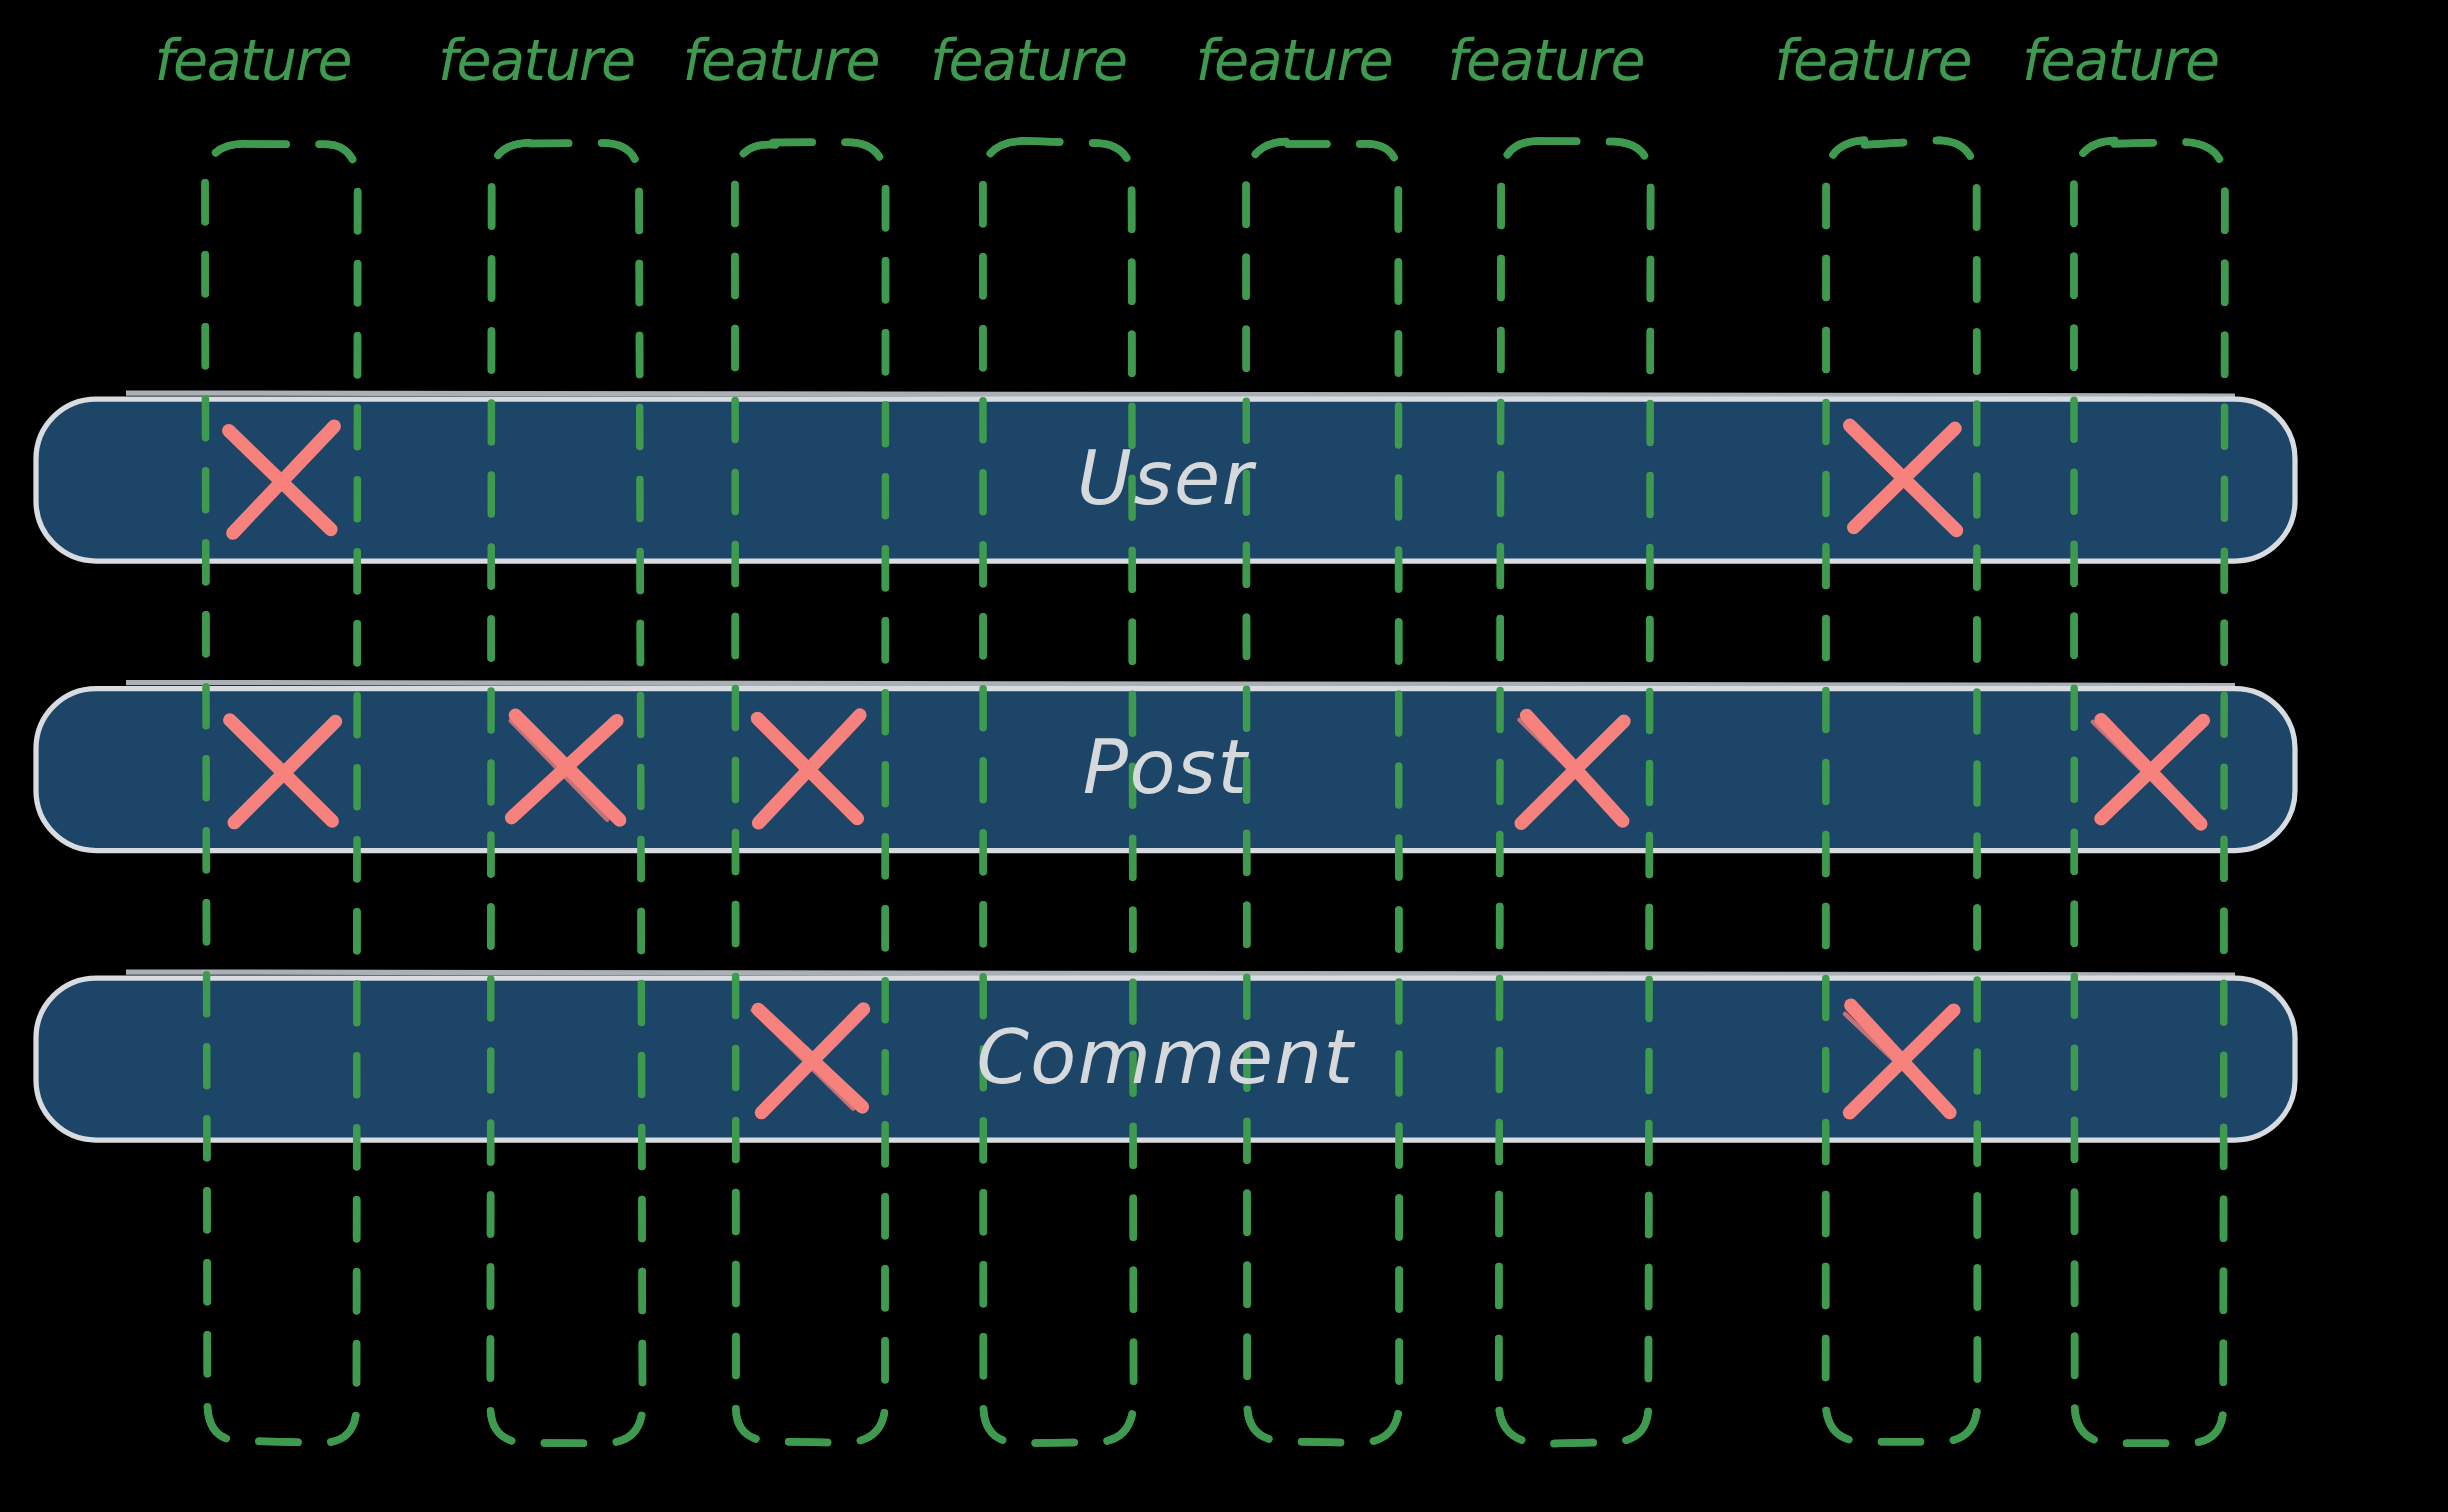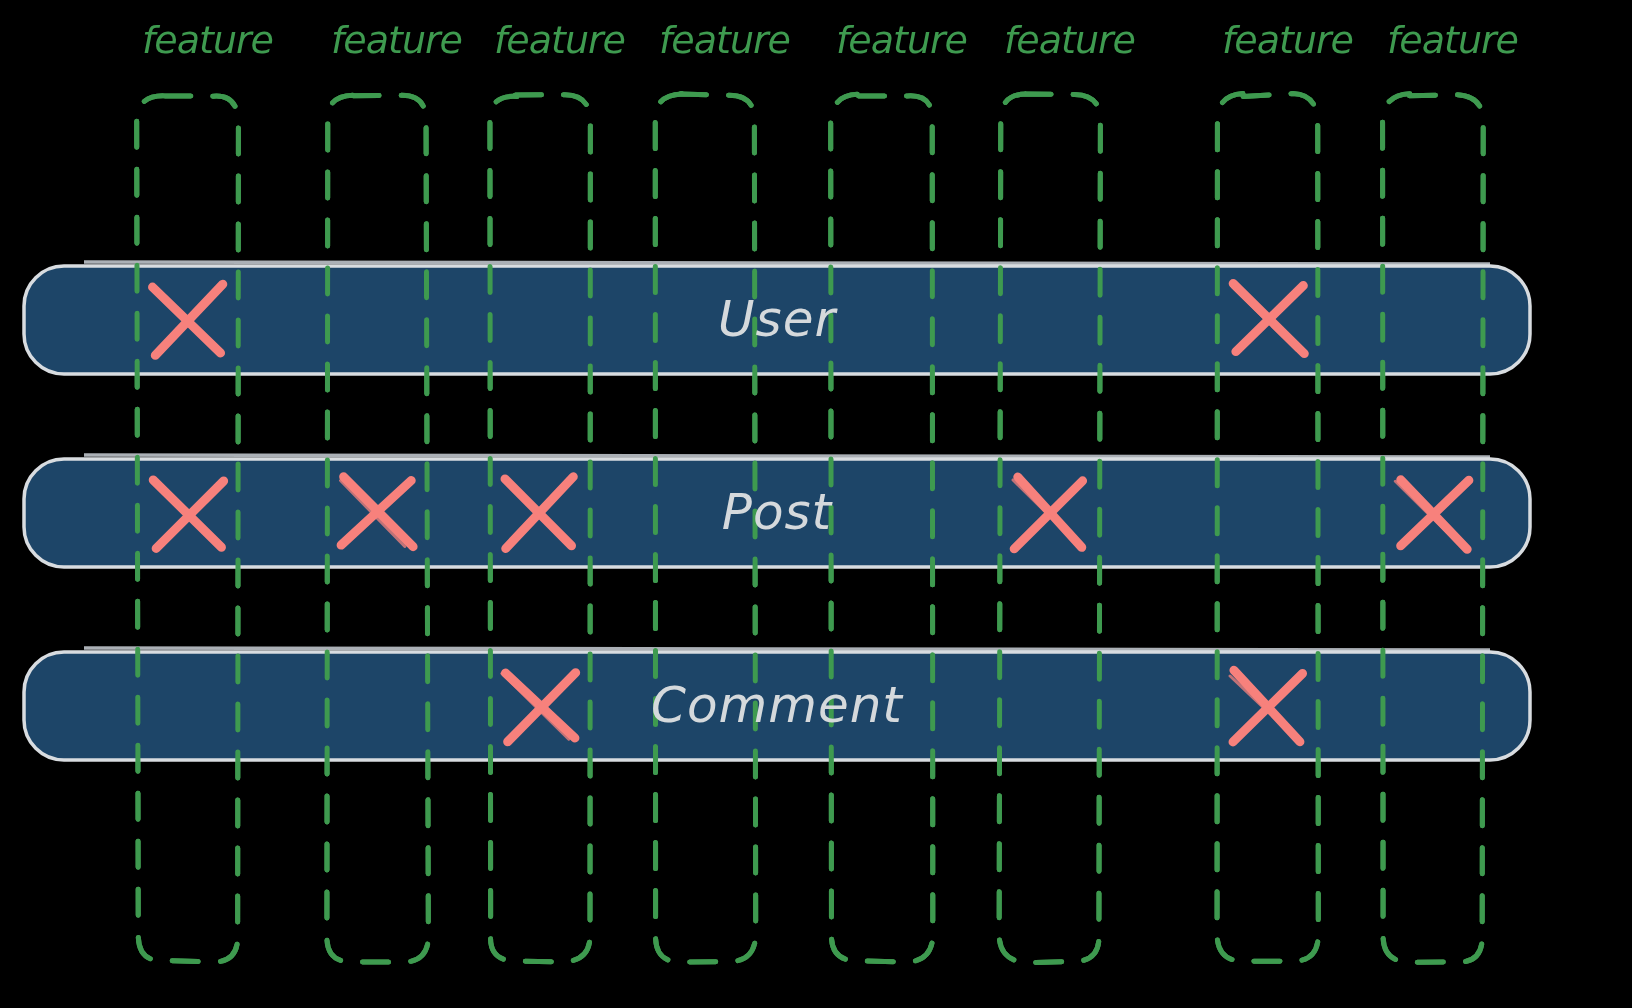--- a/index.html
+++ b/index.html
@@ -15,21 +15,21 @@
     background: #000000;
     overflow: hidden;
     font-family: "DejaVu Sans", sans-serif;
   }
 
   
   .feature-label {
     position: absolute;
     top: 18px;
     width: 170px;
-    text-align: right;
+    text-align: left;
     font-family: "DejaVu Sans", sans-serif;
     font-size: 38px;
     font-weight: 400;
     font-style: italic;
     letter-spacing: -1px;
     color: #3E9A4F;
     white-space: nowrap;
     user-select: none;
   }
 

